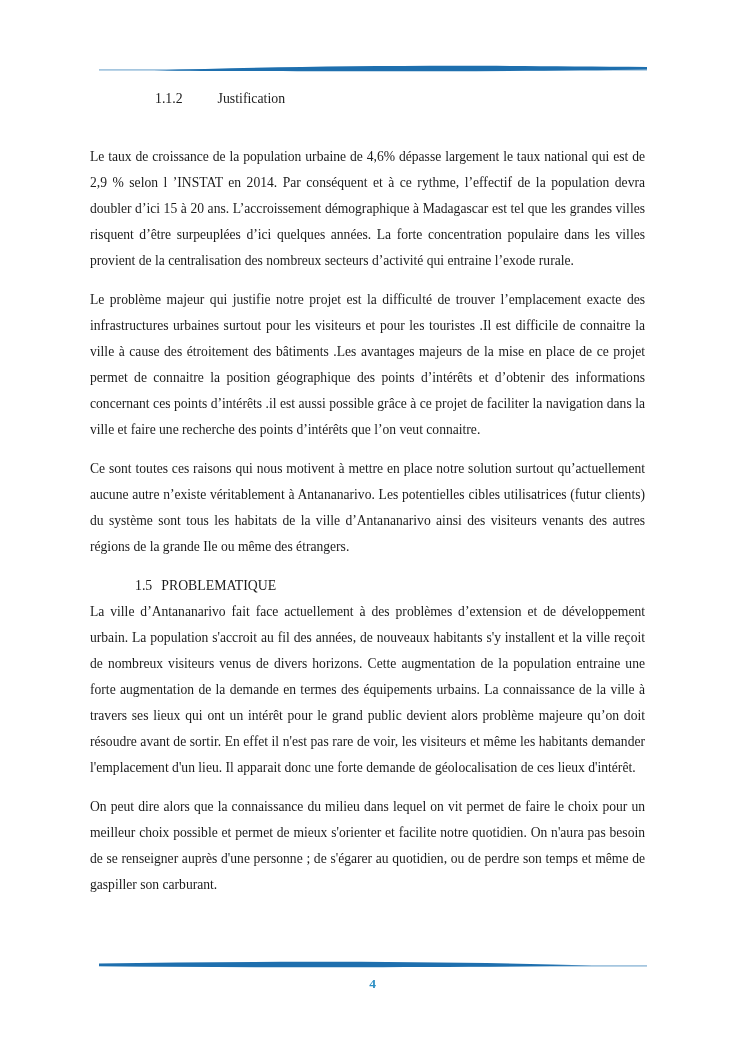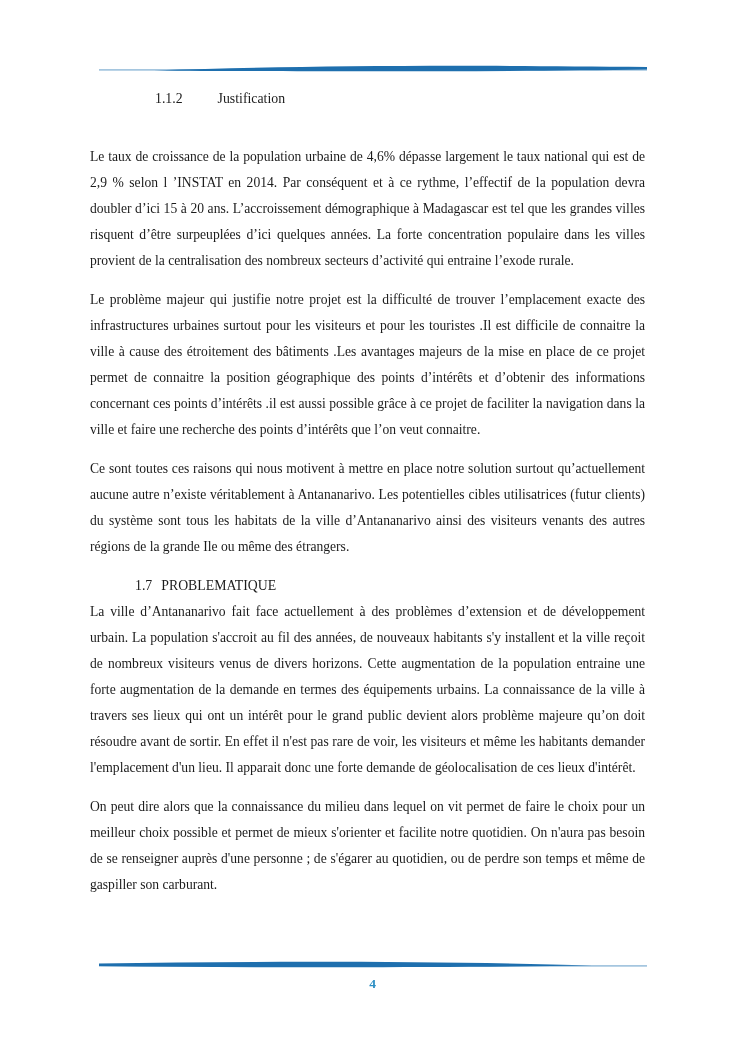--- a/index.html
+++ b/index.html
@@ -78,21 +78,21 @@
       <span class="h-num">1.1.2</span><span class="h-title">Justification</span>
     </h3>
 
     <p class="para">Le taux de croissance de la population urbaine de 4,6% dépasse largement le taux national qui est de 2,9 % selon l ’INSTAT en 2014. Par conséquent et à ce rythme, l’effectif de la population devra doubler d’ici 15 à 20 ans. L’accroissement démographique à Madagascar est tel que les grandes villes risquent d’être surpeuplées d’ici quelques années. La forte concentration populaire dans les villes provient de la centralisation des nombreux secteurs d’activité qui entraine l’exode rurale.</p>
 
     <p class="para">Le problème majeur qui justifie notre projet est la difficulté de trouver l’emplacement exacte des infrastructures urbaines surtout pour les visiteurs et pour les touristes .Il est difficile de connaitre la ville à cause des étroitement des bâtiments .Les avantages majeurs de la mise en place de ce projet permet de connaitre la position géographique des points d’intérêts et d’obtenir des informations concernant ces points d’intérêts .il est aussi possible grâce à ce projet de faciliter la navigation dans la ville et faire une recherche des points d’intérêts que l’on veut connaitre.</p>
 
     <p class="para">Ce sont toutes ces raisons qui nous motivent à mettre en place notre solution surtout qu’actuellement aucune autre n’existe véritablement à Antananarivo. Les potentielles cibles utilisatrices (futur clients) du système sont tous les habitats de la ville d’Antananarivo ainsi des visiteurs venants des autres régions de la grande Ile ou même des étrangers.</p>
 
     <h3 class="h-main">
-      <span class="h-num">1.7</span><span class="h-title">PROBLEMATIQUE</span>
+      <span class="h-num">1.5</span><span class="h-title">PROBLEMATIQUE</span>
     </h3>
 
     <p class="para">La ville d’Antananarivo fait face actuellement à des problèmes d’extension et de développement urbain. La population s'accroit au fil des années, de nouveaux habitants s'y installent et la ville reçoit de nombreux visiteurs venus de divers horizons. Cette augmentation de la population entraine une forte augmentation de la demande en termes des équipements urbains. La connaissance de la ville à travers ses lieux qui ont un intérêt pour le grand public devient alors problème majeure qu’on doit résoudre avant de sortir. En effet il n'est pas rare de voir, les visiteurs et même les habitants demander l'emplacement d'un lieu. Il apparait donc une forte demande de géolocalisation de ces lieux d'intérêt.</p>
 
     <p class="para">On peut   dire alors que la connaissance du milieu dans lequel on vit permet de faire le choix pour un meilleur choix possible et permet de mieux s'orienter et facilite notre quotidien. On n'aura pas besoin de se renseigner auprès d'une personne ; de s'égarer au quotidien, ou de perdre son temps et même de gaspiller son carburant.</p>
 
   </div>
 
   <div class="border-deco bottom">
     <svg viewBox="0 0 548 14" preserveAspectRatio="none">

